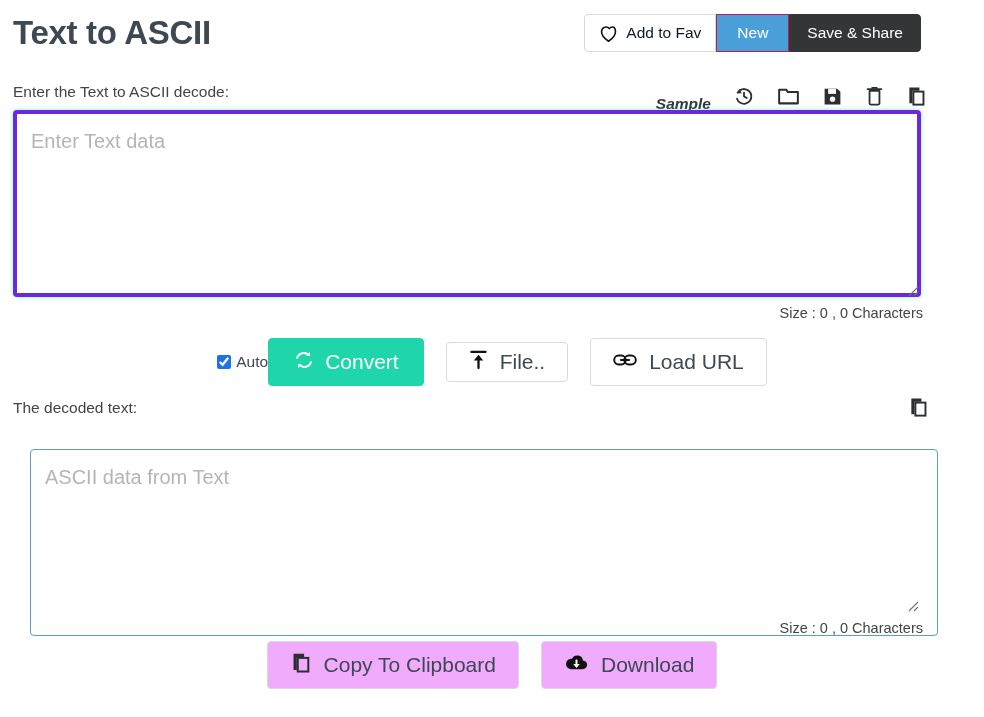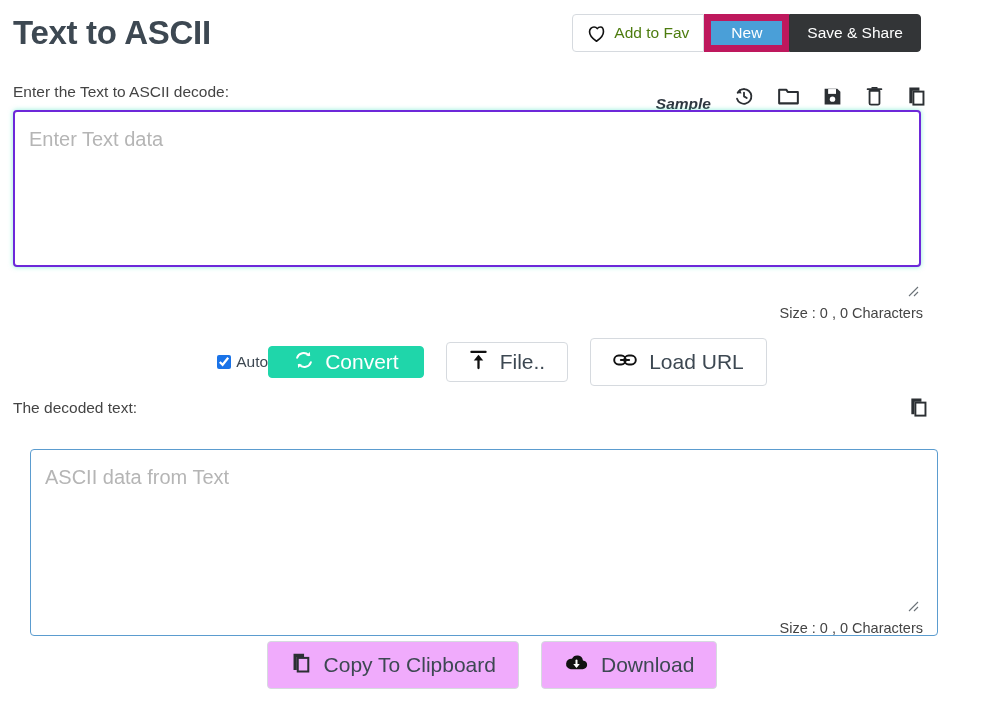--- a/index.html
+++ b/index.html
@@ -32,26 +32,26 @@
     display: inline-flex; align-items: center; justify-content: center;
     gap: 8px;
     font-size: 15.5px;
     border-radius: 4px;
     cursor: pointer;
     white-space: nowrap;
     font-family: "Liberation Sans", sans-serif;
   }
   .btn-fav {
     height: 38px; padding: 0 14px;
-    background: #fff; border: 1px solid #d6dadf; color: #4d7c0f;
+    background: #fff; border: 1px solid #d6dadf; color: #0f172a;
     border-top-right-radius: 0; border-bottom-right-radius: 0;
   }
   .btn-new {
     height: 38px; padding: 0 20px;
-    background: #4a9fd8; border: 7px solid #be185d; color: #fff;
+    background: #4a9fd8; border: 1px solid #be185d; color: #fff;
     border-radius: 0;
   }
   .btn-save-share {
     height: 38px; padding: 0 17px;
     background: #333537; border: 1px solid #333537; color: #fff;
     border-top-left-radius: 0; border-bottom-left-radius: 0;
   }
   .heart-icon svg { display: block; }
   .field-label {
     position: absolute; left: 13px;
@@ -74,22 +74,22 @@
     font-size: 20px;
     padding: 14px 14px;
     color: #333;
     resize: none;
     outline: none;
     background: #fff;
     line-height: 1.35;
   }
   textarea::placeholder { color: #b5b5b5; }
   #input-textarea {
-    left: 13px; top: 110px; width: 908px; height: 157px;
-    border: 2px solid #6d28d9;
+    left: 13px; top: 110px; width: 908px; height: 187px;
+    border: 4px solid #6d28d9;
     border-radius: 4px;
     box-shadow: 0 0 5px rgba(48, 224, 184, 0.55);
   }
   #output-textarea {
     left: 30px; top: 425px; width: 908px; height: 187px;
     border: 1px solid #5b9ccf;
     border-radius: 4px;
     margin-top: 24px;
   }
   .resize-grip {
@@ -108,21 +108,21 @@
   }
   .auto-wrap {
     display: inline-flex; align-items: center; gap: 5px;
   }
   .auto-check {
     width: 14px; height: 14px; margin: 0; cursor: pointer;
     accent-color: #1a73e8;
   }
   .auto-label { font-size: 15.5px; color: #3d4852; cursor: pointer; }
   .btn-convert {
-    height: 32px; padding: 0 24px;
+    height: 48px; padding: 0 24px;
     background: #1fd6aa; border: 1px solid #1fd6aa; color: #fff;
     font-size: 21px; gap: 10px;
     margin-right: 22px;
   }
   .btn-file {
     height: 40px; padding: 0 22px;
     background: #fff; border: 1px solid #d6dadf; color: #3d4852;
     font-size: 21px; gap: 12px;
     margin-right: 22px;
   }

